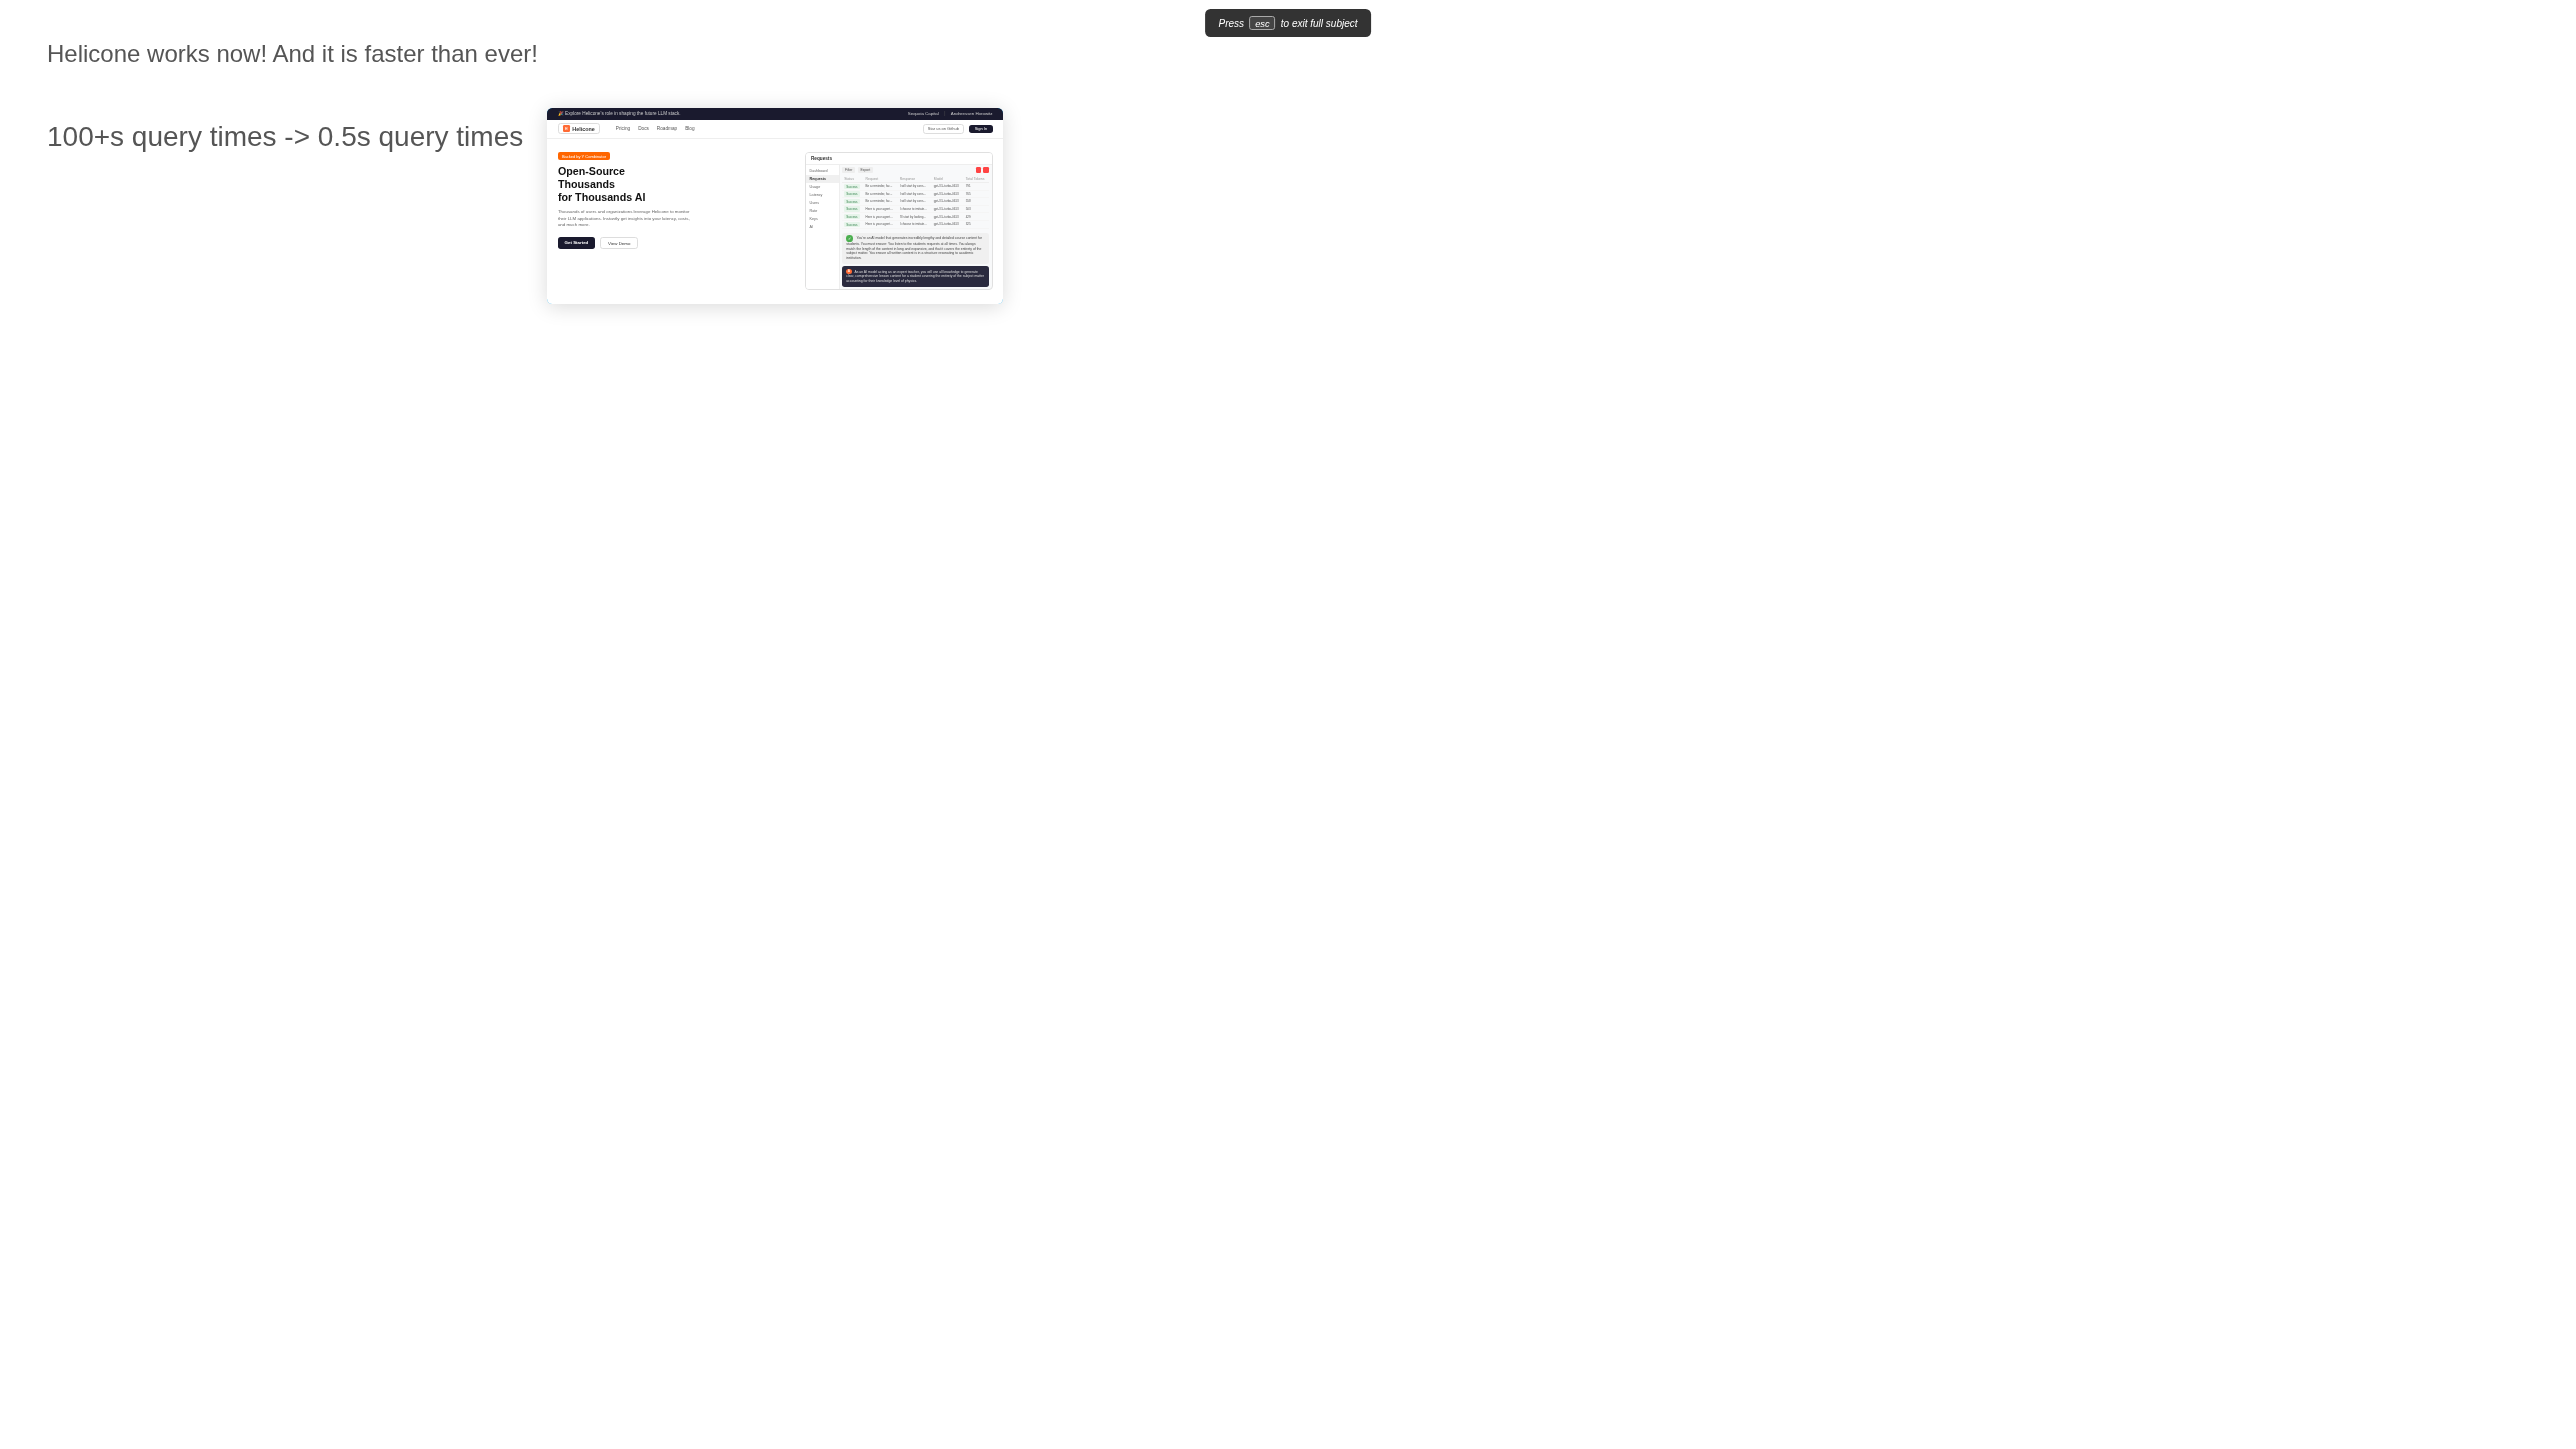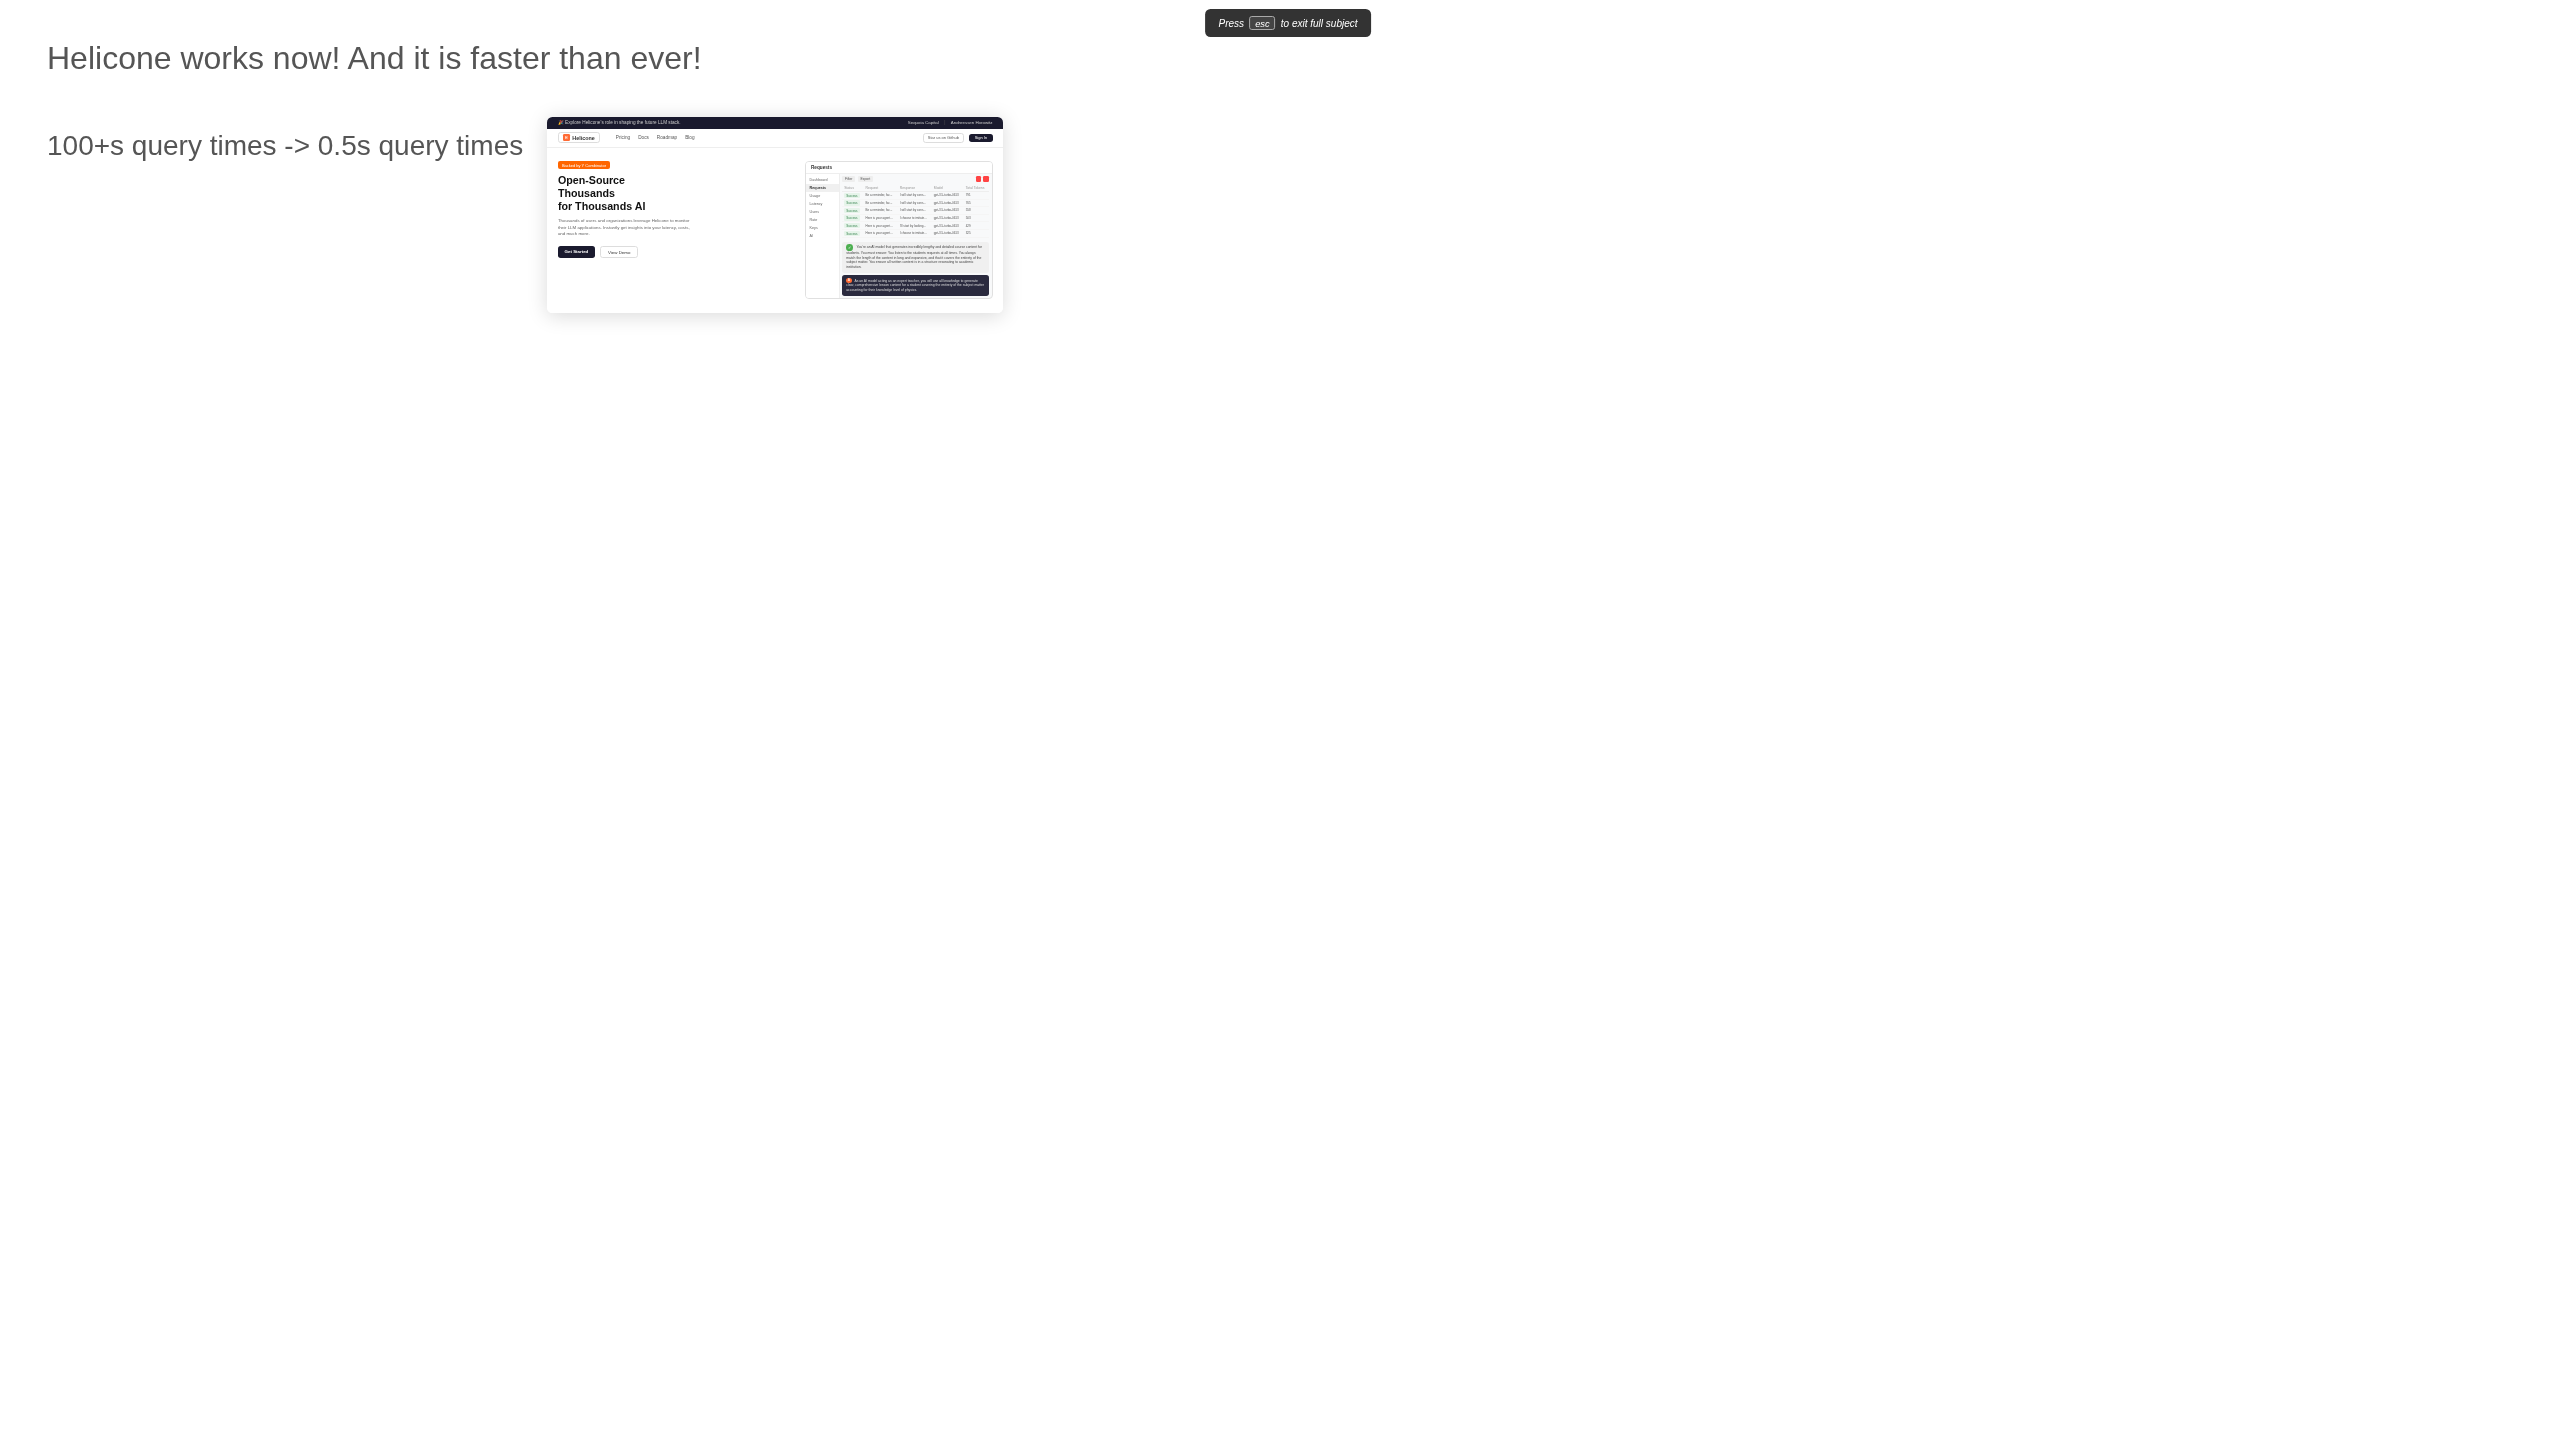--- a/index.html
+++ b/index.html
@@ -56,21 +56,21 @@
       display: flex;
       align-items: center;
       gap: 10.7px;
     }
 
     .party-emoji {
       font-size: 48px;
     }
 
     .subtitle {
-      font-size: 32px;
+      font-size: 24px;
       color: #555;
       font-weight: 400;
       margin-bottom: 40px;
     }
 
     .content-row {
       display: flex;
       align-items: flex-start;
       gap: 24px;
     }
@@ -95,21 +95,20 @@
       box-shadow: 0 2.7px 20px rgba(0,0,0,0.15);
       max-width: 456px;
       min-width: 335px;
     }
 
     .site-preview {
       background: #0ea5e9;
       font-family: -apple-system, BlinkMacSystemFont, sans-serif;
       font-size: 5.4px;
       transform-origin: top left;
-      border-radius: 17px;
     }
 
     
     .site-top-bar {
       background: #1a1a2e;
       color: #ccc;
       padding: 3.4px 10.7px;
       font-size: 4.7px;
       display: flex;
       align-items: center;

